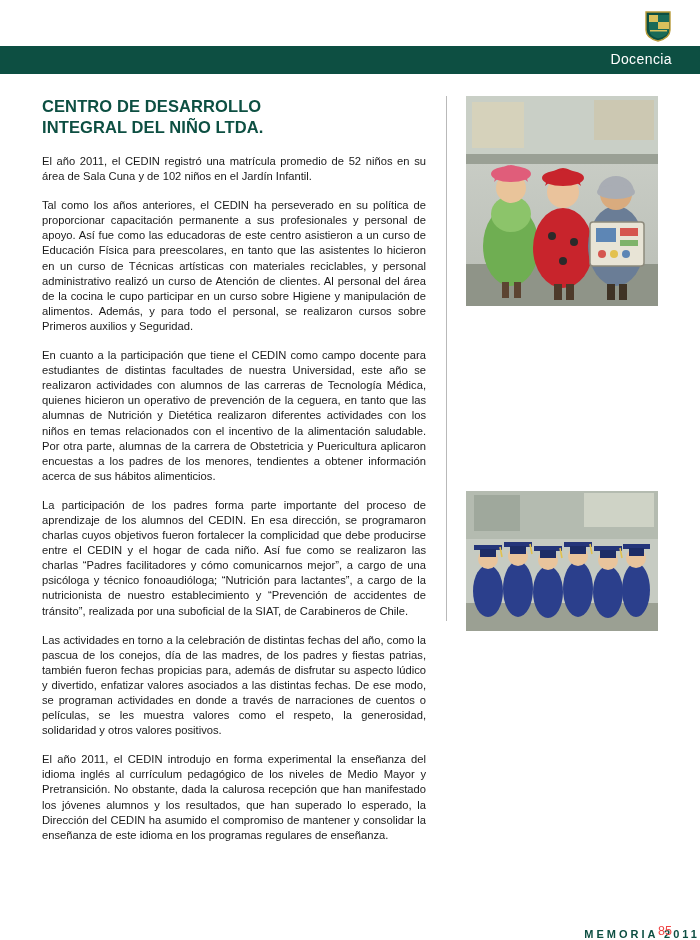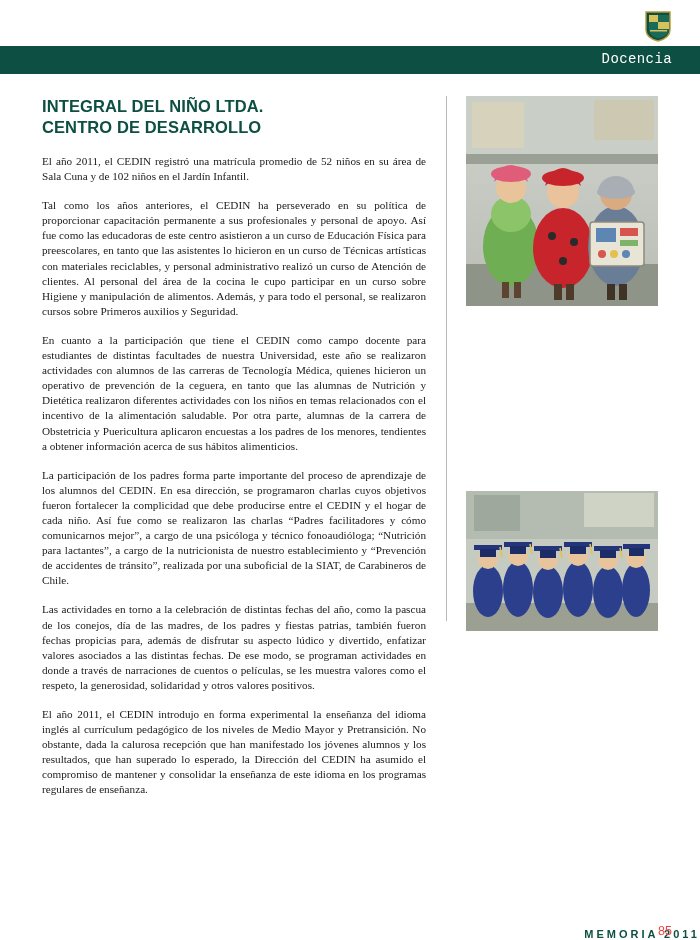--- a/index.html
+++ b/index.html
@@ -25,21 +25,21 @@
     height: 28px;
     background: #0d4f42;
   }
   .header-title {
     position: absolute;
     top: 51px;
     right: 28px;
     color: #ffffff;
     font-size: 14px;
     letter-spacing: 0.4px;
-    font-family: Liberation Mono, monospace;
+    font-family: Liberation Sans, sans-serif;
   }
 
   
   .crest {
     position: absolute;
     top: 10px;
     right: 28px;
     width: 28px;
     height: 32px;
   }
@@ -89,21 +89,21 @@
   }
   .art-title span { display: block; }
 
   
   .body-text p {
     margin: 0 0 14px 0;
     font-size: 11.2px;
     line-height: 15.1px;
     color: #1a1a1a;
     text-align: justify;
-    font-family: Liberation Serif, serif;
+    font-family: Liberation Sans, sans-serif;
   }
   .body-text p:last-child { margin-bottom: 0; }
 
   
   .photo {
     position: relative;
     width: 192px;
     overflow: hidden;
     background: #cfd6d0;
   }
@@ -145,22 +145,22 @@
   </svg>
 </div>
 
 <div class="header-band"></div>
 <div class="header-title">Docencia</div>
 
 <div class="content">
 
   <div class="col-left">
     <h1 class="art-title">
+      <span>CENTRO DE DESARROLLO</span>
       <span>INTEGRAL DEL NIÑO LTDA.</span>
-      <span>CENTRO DE DESARROLLO</span>
     </h1>
 
     <div class="body-text">
       <p>El año 2011, el CEDIN registró una matrícula promedio de 52 niños en su área de Sala Cuna y de 102 niños en el Jardín Infantil.</p>
       <p>Tal como los años anteriores, el CEDIN ha perseverado en su política de proporcionar capacitación permanente a sus profesionales y personal de apoyo. Así fue como las educadoras de este centro asistieron a un curso de Educación Física para preescolares, en tanto que las asistentes lo hicieron en un curso de Técnicas artísticas con materiales reciclables, y personal administrativo realizó un curso de Atención de clientes. Al personal del área de la cocina le cupo participar en un curso sobre Higiene y manipulación de alimentos. Además, y para todo el personal, se realizaron cursos sobre Primeros auxilios y Seguridad.</p>
       <p>En cuanto a la participación que tiene el CEDIN como campo docente para estudiantes de distintas facultades de nuestra Universidad, este año se realizaron actividades con alumnos de las carreras de Tecnología Médica, quienes hicieron un operativo de prevención de la ceguera, en tanto que las alumnas de Nutrición y Dietética realizaron diferentes actividades con los niños en temas relacionados con el incentivo de la alimentación saludable. Por otra parte, alumnas de la carrera de Obstetricia y Puericultura aplicaron encuestas a los padres de los menores, tendientes a obtener información acerca de sus hábitos alimenticios.</p>
       <p>La participación de los padres forma parte importante del proceso de aprendizaje de los alumnos del CEDIN. En esa dirección, se programaron charlas cuyos objetivos fueron fortalecer la complicidad que debe producirse entre el CEDIN y el hogar de cada niño. Así fue como se realizaron las charlas “Padres facilitadores y cómo comunicarnos mejor”, a cargo de una psicóloga y técnico fonoaudióloga; “Nutrición para lactantes”, a cargo de la nutricionista de nuestro establecimiento y “Prevención de accidentes de tránsito”, realizada por una suboficial de la SIAT, de Carabineros de Chile.</p>
       <p>Las actividades en torno a la celebración de distintas fechas del año, como la pascua de los conejos, día de las madres, de los padres y fiestas patrias, también fueron fechas propicias para, además de disfrutar su aspecto lúdico y divertido, enfatizar valores asociados a las distintas fechas. De ese modo, se programan actividades en donde a través de narraciones de cuentos o películas, se les muestra valores como el respeto, la generosidad, solidaridad y otros valores positivos.</p>
       <p>El año 2011, el CEDIN introdujo en forma experimental la enseñanza del idioma inglés al currículum pedagógico de los niveles de Medio Mayor y Pretransición. No obstante, dada la calurosa recepción que han manifestado los jóvenes alumnos y los resultados, que han superado lo esperado, la Dirección del CEDIN ha asumido el compromiso de mantener y consolidar la enseñanza de este idioma en los programas regulares de enseñanza.</p>
     </div>

